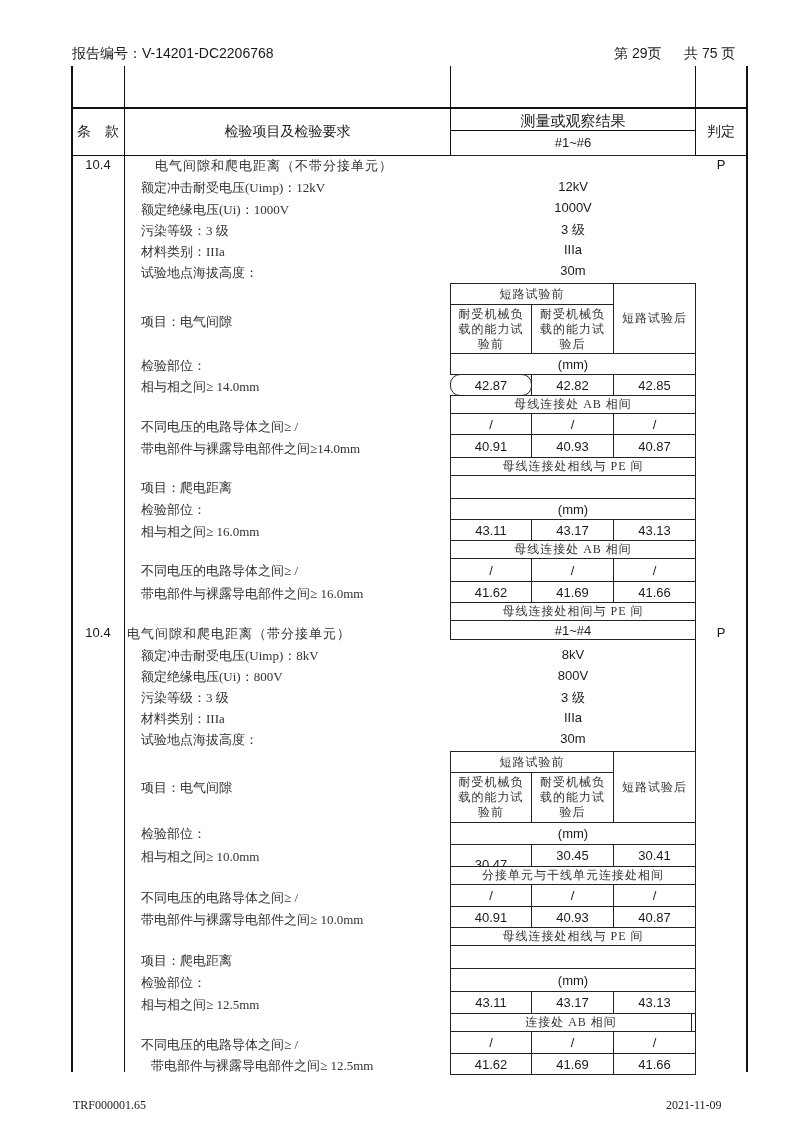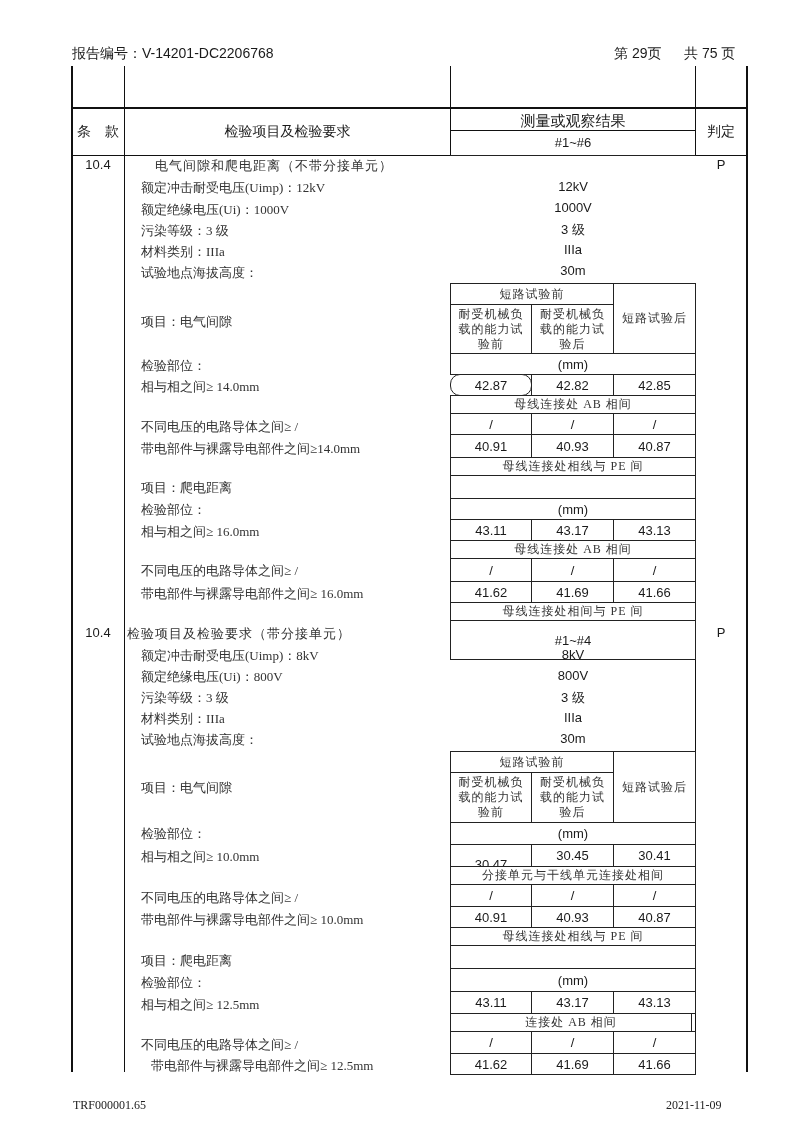--- a/index.html
+++ b/index.html
@@ -102,22 +102,22 @@
 <div class="cell" style="left:531px; top:558px; width:83px; height:24px;">/</div>
 <div class="cell" style="left:613px; top:558px; width:83px; height:24px;">/</div>
 
 <div class="txt serif" style="left:141px; top:585px;">带电部件与裸露导电部件之间≥ 16.0mm</div>
 <div class="cell" style="left:450px; top:581px; width:82px; height:22px;">41.62</div>
 <div class="cell" style="left:531px; top:581px; width:83px; height:22px;">41.69</div>
 <div class="cell" style="left:613px; top:581px; width:83px; height:22px;">41.66</div>
 <div class="cell small" style="left:450px; top:602px; width:246px; height:19px;">母线连接处相间与 PE 间</div>
 
 <div class="txt sans" style="left:72px; top:625px; width:52px; text-align:center;">10.4</div>
-<div class="txt serif" style="left:127px; top:625px; letter-spacing:1px;">检验项目及检验要求（带分接单元）</div>
-<div class="cell" style="left:450px; top:620px; width:246px; height:40px;">#1~#4</div>
+<div class="txt serif" style="left:127px; top:625px; letter-spacing:1px;">电气间隙和爬电距离（带分接单元）</div>
+<div class="cell" style="left:450px; top:620px; width:246px; height:20px;">#1~#4</div>
 <div class="txt sans" style="left:696px; top:625px; width:50px; text-align:center;">P</div>
 
 <div class="txt serif" style="left:141px; top:647px;">额定冲击耐受电压(Uimp)：8kV</div>
 <div class="txt serif" style="left:141px; top:668px;">额定绝缘电压(Ui)：800V</div>
 <div class="txt serif" style="left:141px; top:689px;">污染等级：3 级</div>
 <div class="txt serif" style="left:141px; top:710px;">材料类别：IIIa</div>
 <div class="txt serif" style="left:141px; top:731px;">试验地点海拔高度：</div>
 
 <div class="txt sans ctr" style="left:451px; top:647px; width:244px;">8kV</div>
 <div class="txt sans ctr" style="left:451px; top:668px; width:244px;">800V</div>

